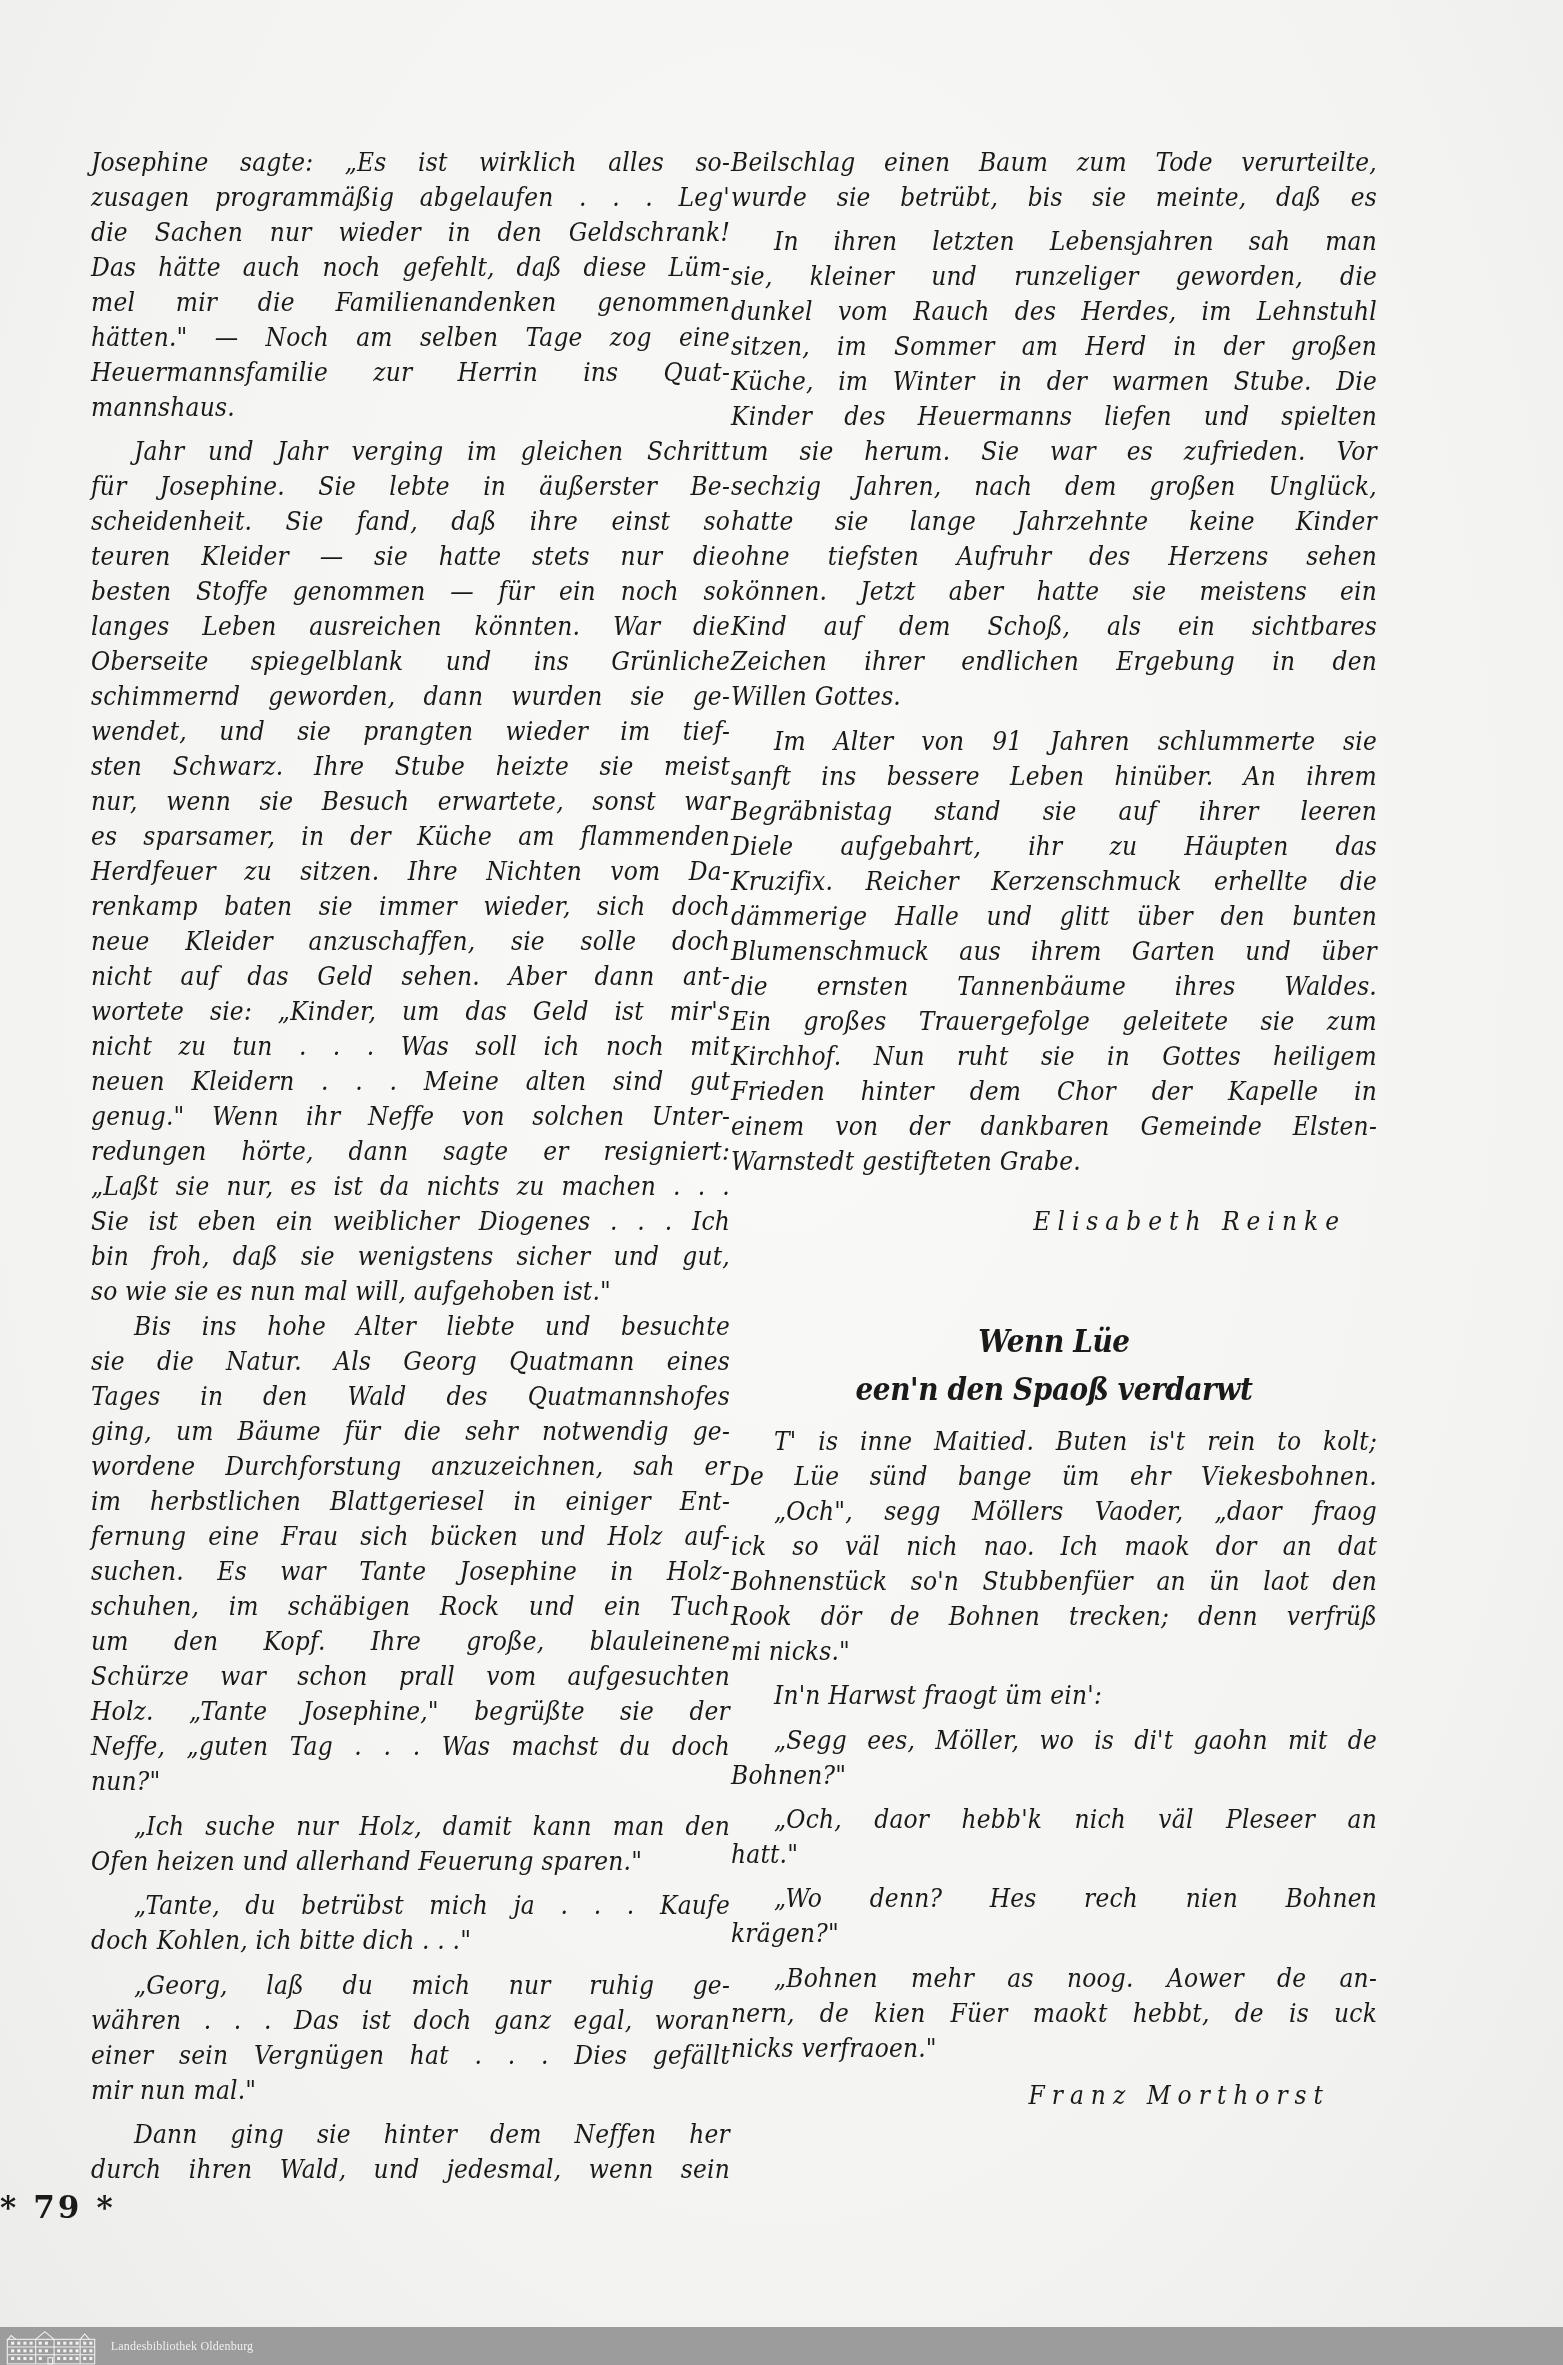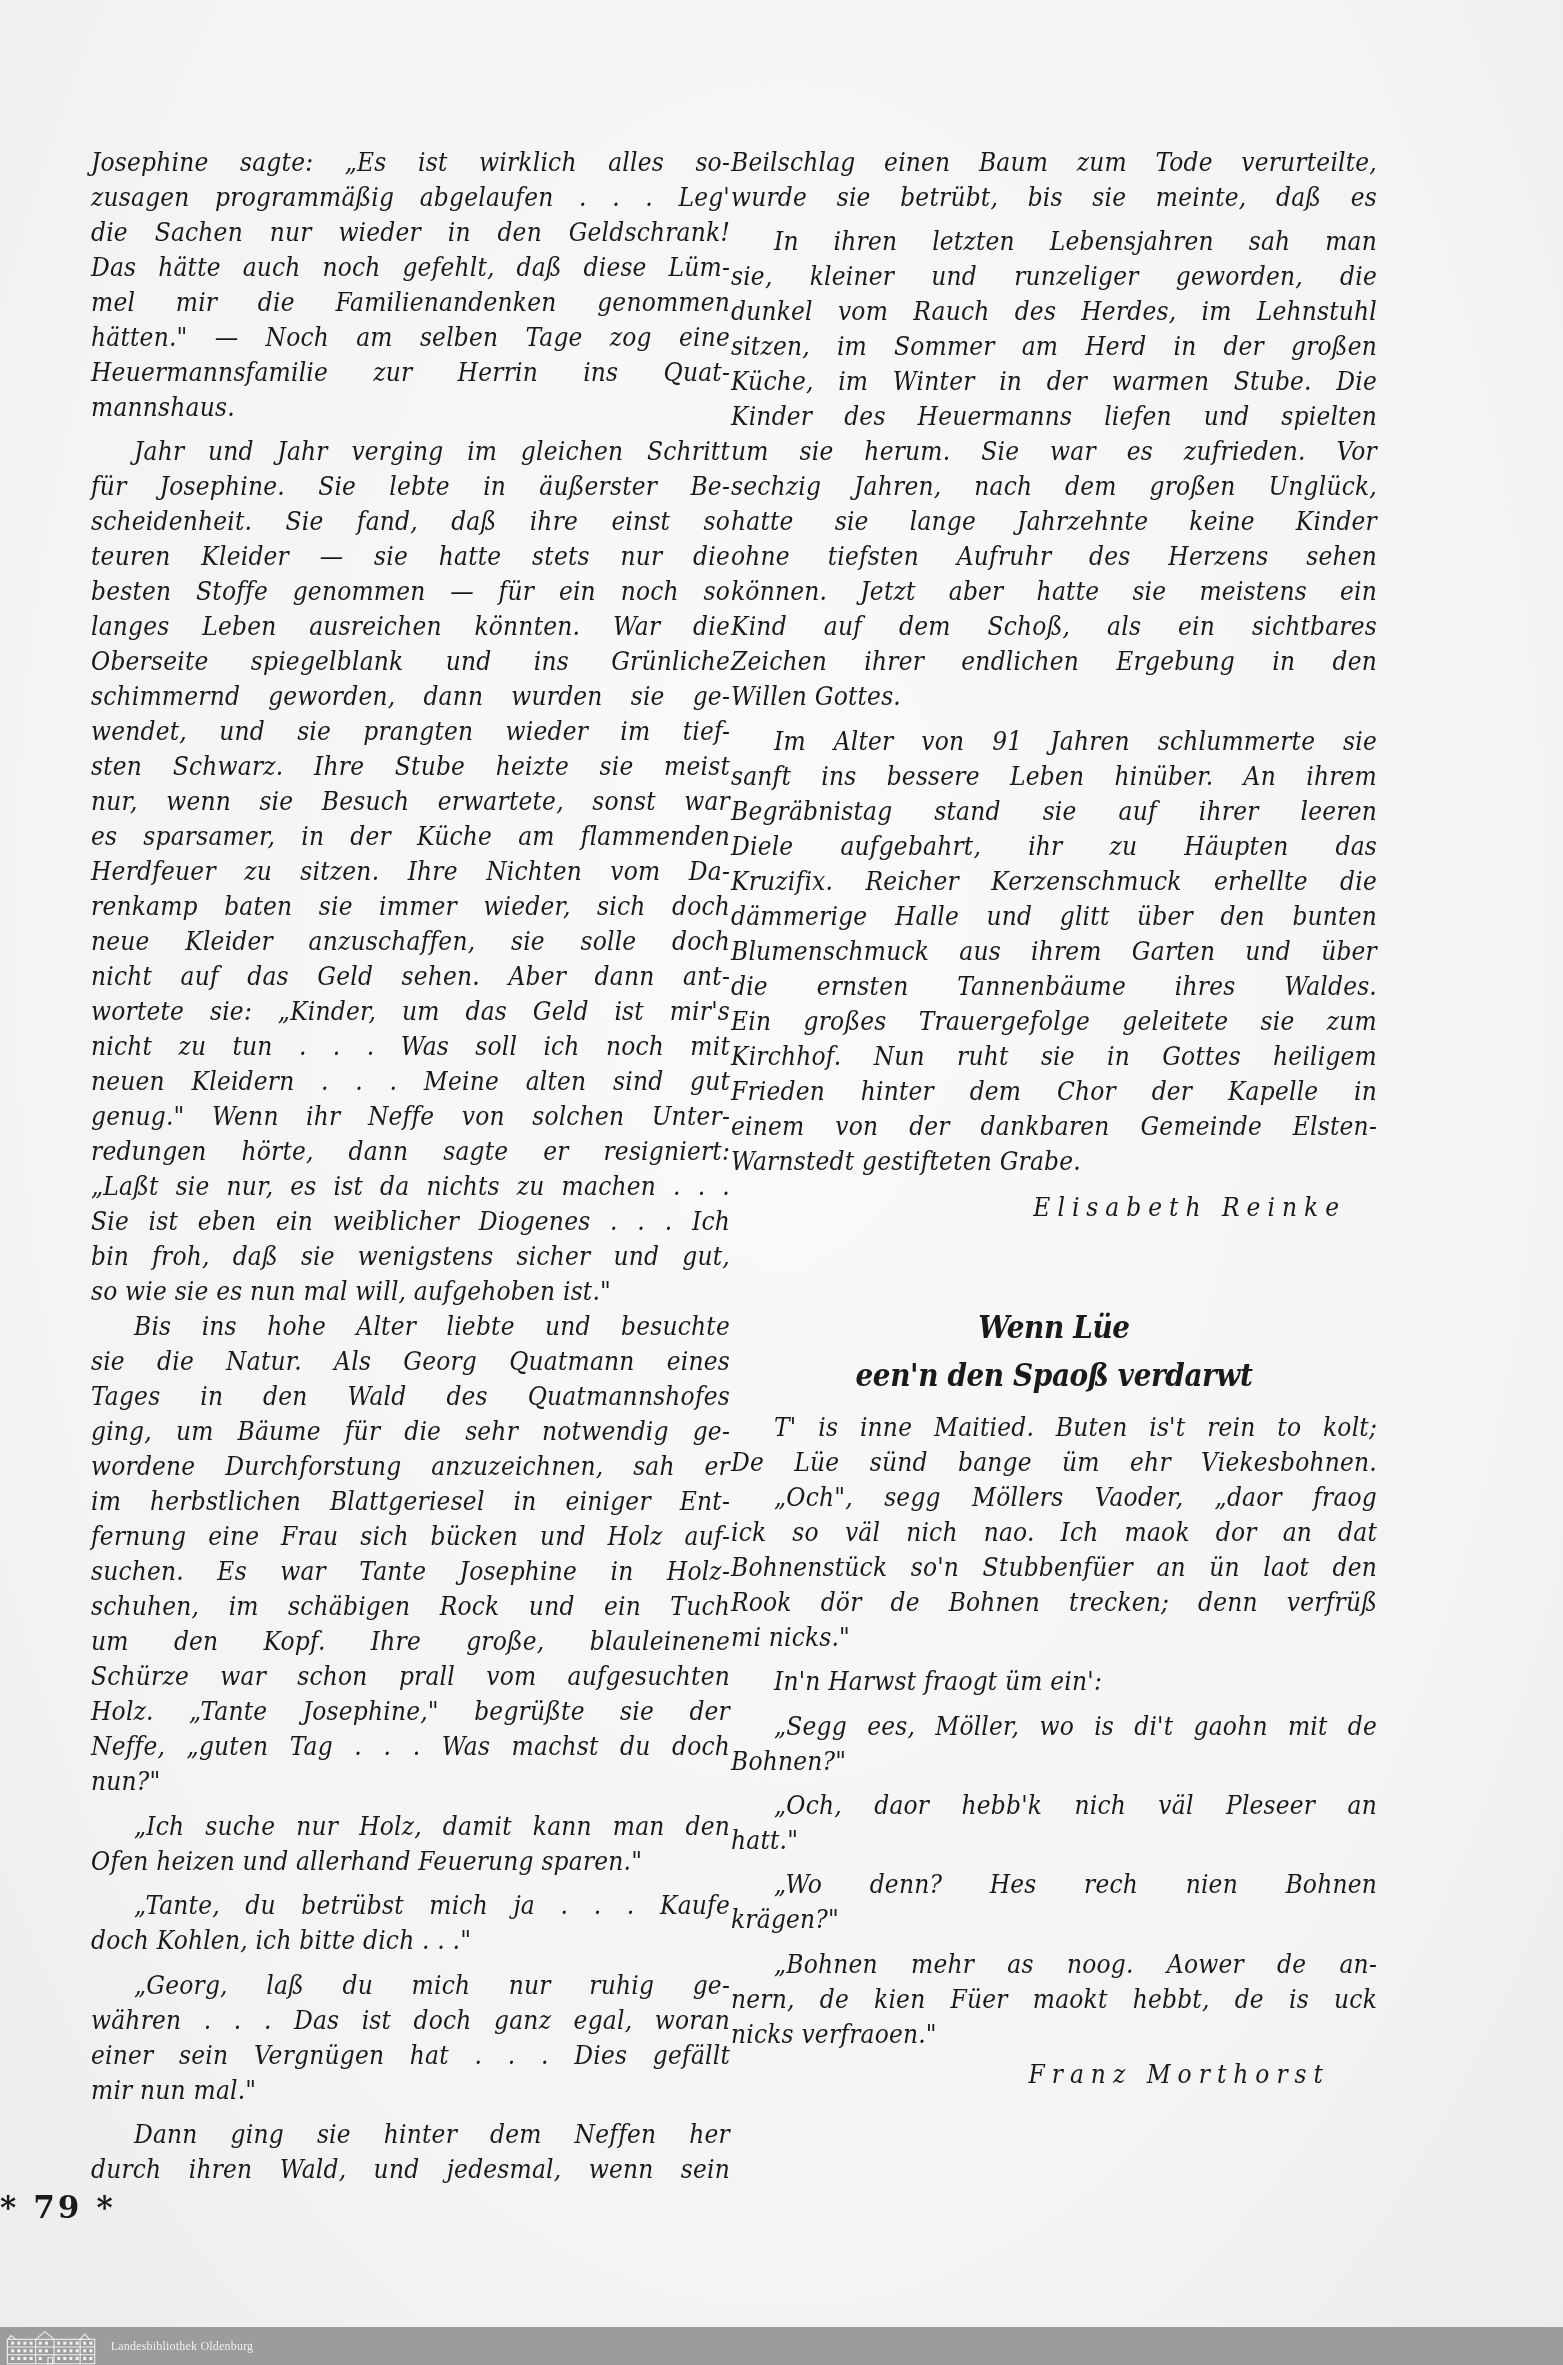--- a/index.html
+++ b/index.html
@@ -39,24 +39,24 @@
       transform-origin: left center;
     }
     .line.last { text-align-last: left; }
     .line.indent { padding-left: 43px; }
     .para-gap { height: 9.4px; }
     .signature {
       display: block;
       text-align: right;
       letter-spacing: 7px;
       padding-right: 31px;
-      margin-top: 11px;
+      margin-top: 25px;
       height: 35px;
     }
-    .signature2 { margin-top: 5px; padding-right: 47px; }
+    .signature2 { margin-top: 12px; padding-right: 47px; }
     .poem-title {
       font-family: "DejaVu Serif", "Liberation Serif", serif;
       font-weight: bold;
       text-align: center;
       font-size: 31px;
       line-height: 48px;
       letter-spacing: -0.4px;
     }
     .title-block { margin-top: 78px; margin-bottom: 11px; }
     .page-number {

